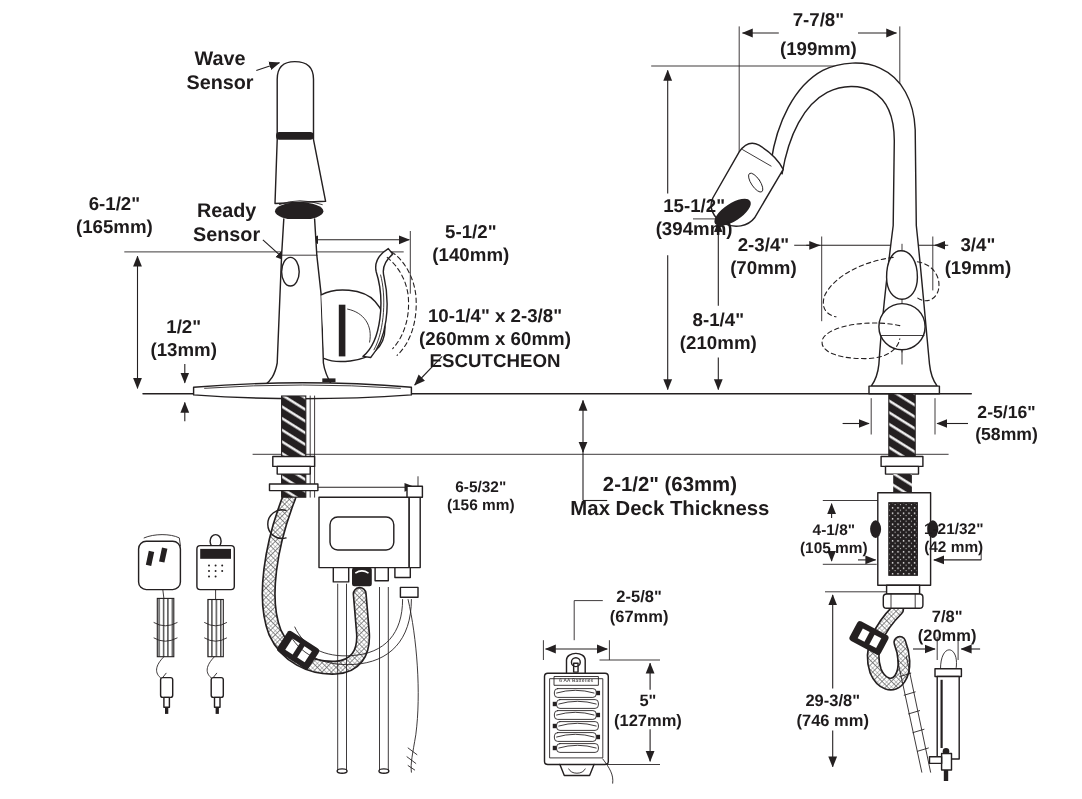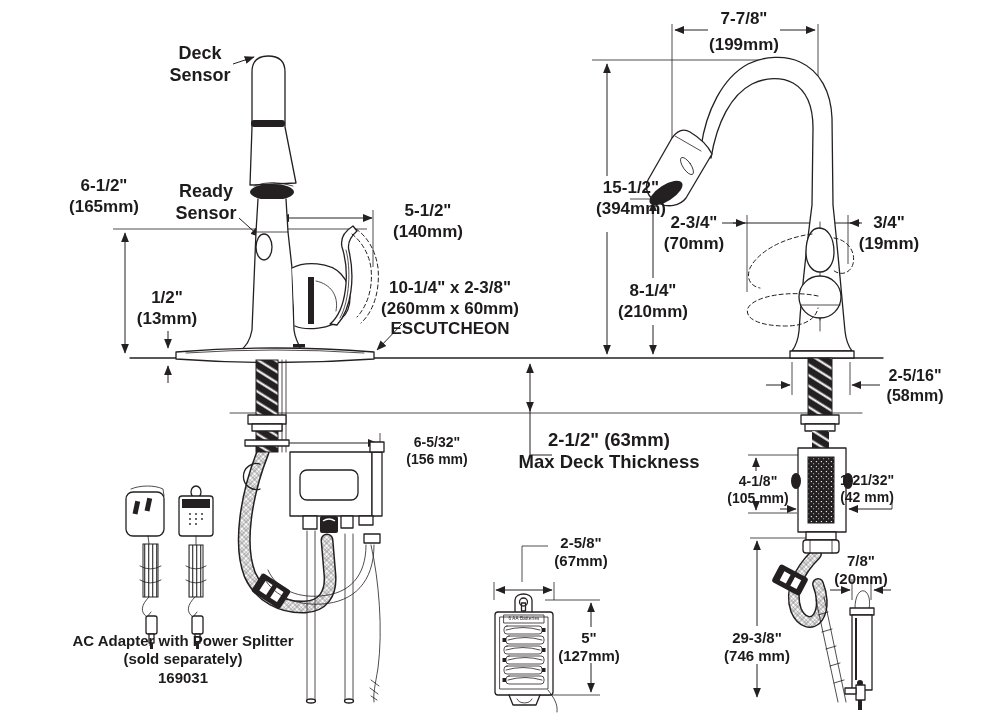--- a/index.html
+++ b/index.html
@@ -356,21 +356,21 @@
     <path class="ink thin" d="M196,536 L196,545"></path>
     <rect x="189" y="545" width="14" height="52" fill="url(#coil)" stroke="#242021" stroke-width="1"></rect>
     <path class="ink thin" d="M186,566 Q196,572 206,566 M186,580 Q196,586 206,580"></path>
     <path class="ink thin" d="M195,597 C187,605 186,612 193,617 L197,612"></path>
     <rect class="ink wfill" x="192" y="616" width="11" height="18" rx="2"></rect>
     <rect class="ink wfill" x="195" y="634" width="5" height="9"></rect>
     <rect class="dark" x="196" y="643" width="3" height="6"></rect>
   </g>
 </svg>
 
-<div class="lbl s18" style="left:200px;top:43px">Deck
+<div class="lbl s18" style="left:200px;top:43px">Wave
 Sensor</div>
 <div class="lbl s17" style="left:104px;top:176px">6-1/2"
 (165mm)</div>
 <div class="lbl s18" style="left:206px;top:181px">Ready
 Sensor</div>
 <div class="lbl s17" style="left:428px;top:201px">5-1/2"
 (140mm)</div>
 <div class="lbl s17" style="left:167px;top:288px">1/2"
 (13mm)</div>
 <div class="lbl s17" style="left:450px;top:278px">10-1/4" x 2-3/8"
@@ -397,18 +397,15 @@
 <div class="lbl s14" style="left:867px;top:472px">1-21/32"
 (42 mm)</div>
 <div class="lbl s15" style="left:581px;top:534px">2-5/8"
 (67mm)</div>
 <div class="lbl s15" style="left:589px;top:629px">5"
 (127mm)</div>
 <div class="lbl s15" style="left:861px;top:552px">7/8"
 (20mm)</div>
 <div class="lbl s15" style="left:757px;top:629px">29-3/8"
 (746 mm)</div>
-<div class="lbl s15" style="left:183px;top:632px">AC Adapter with Power Splitter
-(sold separately)
-169031</div>
 <div class="lbl tiny" style="left:524px;top:616px">6 AA Batteries</div>
 
 </div>
 
 </body></html>

